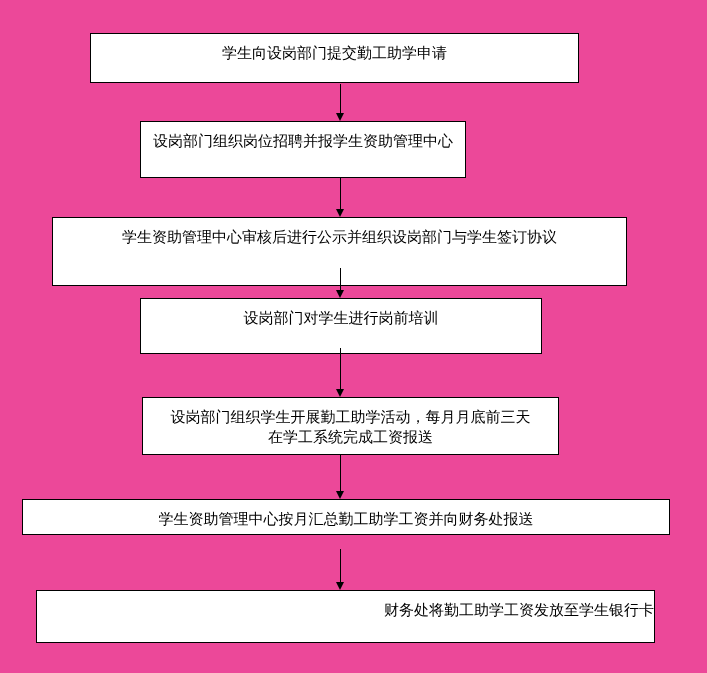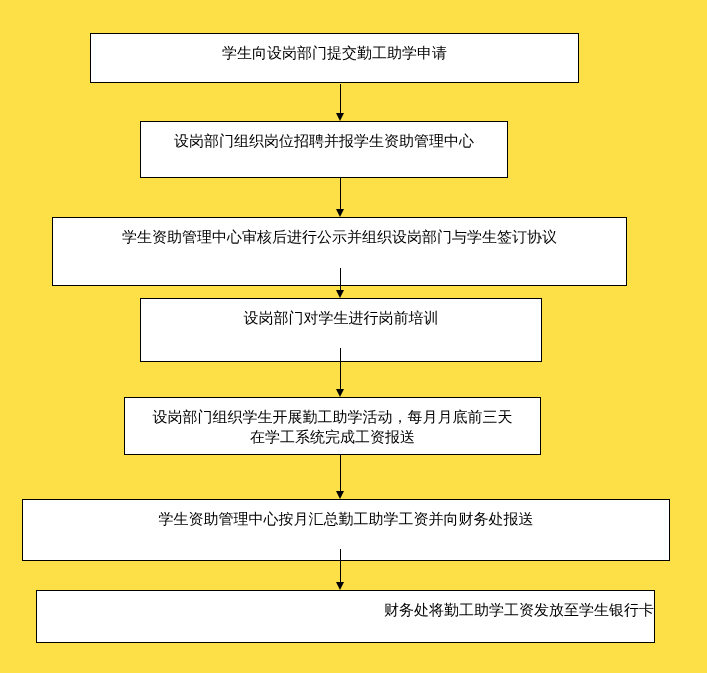--- a/index.html
+++ b/index.html
@@ -4,21 +4,21 @@
 <style>
   html, body {
     margin: 0;
     padding: 0;
     background: #ffffff;
   }
   .canvas {
     position: relative;
     width: 707px;
     height: 673px;
-    background: #fde047;
+    background: #ec4899;
     font-family: "DejaVu Sans", sans-serif;
     overflow: hidden;
   }
   .node {
     position: absolute;
     box-sizing: border-box;
     border: 1px solid #000000;
     background: #ffffff;
     display: flex;
     justify-content: center;
@@ -54,25 +54,25 @@
     left: 0;
     width: 0;
     height: 0;
     border-left: 4.5px solid transparent;
     border-right: 4.5px solid transparent;
     border-top: 8px solid #000000;
   }
 
   
   #n1 { left: 90px;  top: 33px;  width: 489px; height: 50px; }
-  #n2 { left: 140px; top: 121px; width: 368px; height: 57px; }
+  #n2 { left: 140px; top: 121px; width: 326px; height: 57px; }
   #n3 { left: 52px;  top: 217px; width: 575px; height: 69px; }
-  #n4 { left: 140px; top: 298px; width: 402px; height: 64px; }
-  #n5 { left: 124px; top: 397px; width: 417px; height: 58px; }
-  #n6 { left: 22px;  top: 499px; width: 648px; height: 62px; }
+  #n4 { left: 140px; top: 298px; width: 402px; height: 56px; }
+  #n5 { left: 142px; top: 397px; width: 417px; height: 58px; }
+  #n6 { left: 22px;  top: 499px; width: 648px; height: 36px; }
   #n7 { left: 36px;  top: 590px; width: 619px; height: 53px; justify-content: flex-end; }
 
   
   #a1 { left: 336px; top: 84px;  height: 37px; }
   #a2 { left: 336px; top: 178px; height: 39px; }
   #a3 { left: 336px; top: 268px; height: 30px; }
   #a4 { left: 336px; top: 348px; height: 49px; }
   #a5 { left: 336px; top: 455px; height: 44px; }
   #a6 { left: 336px; top: 549px; height: 41px; }
 </style>

